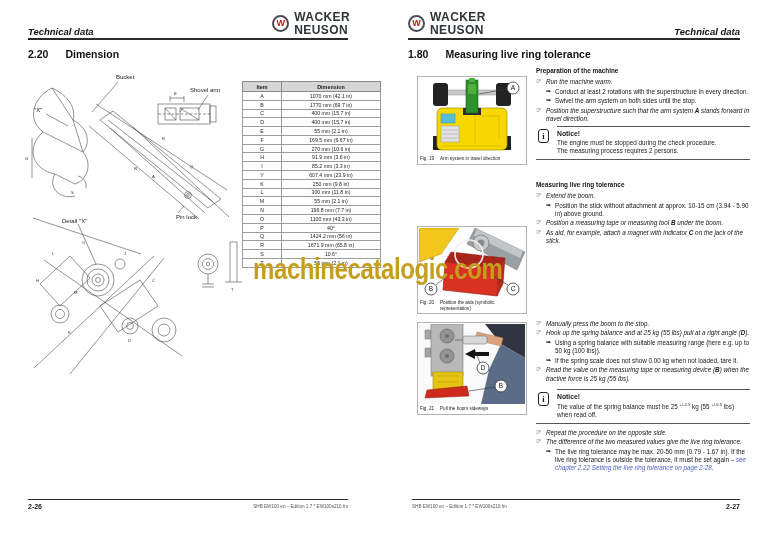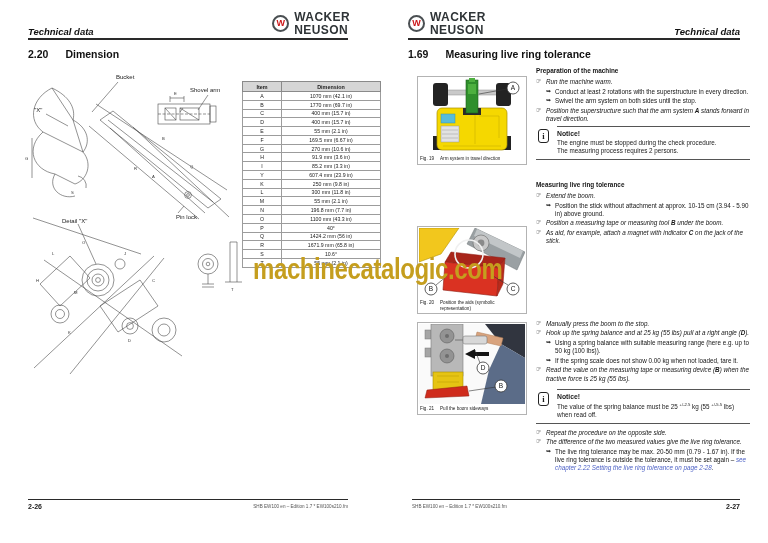--- a/index.html
+++ b/index.html
@@ -259,21 +259,21 @@
       </div>
     <div class="brand">
       <div>WACKER</div>
       <div>NEUSON</div>
     </div>
   </div>
   <div class="head-title" style="right:28px;top:26px;">Technical data</div>
   <div class="headrule" style="left:24px;top:38px;width:332px;"></div>
 
   <div class="section-h" style="left:24px;top:48px;">
-    <span>1.69</span>
+    <span>1.80</span>
     <span>Measuring live ring tolerance</span>
   </div>
 
   <div class="fig" style="top:76px;">
     <svg width="106" height="76" viewBox="0 0 106 76">
       <rect x="14" y="58" width="11" height="14" fill="#222"></rect>
       <rect x="81" y="58" width="11" height="14" fill="#222"></rect>
       <rect x="20" y="12" width="66" height="5" fill="#c9c9c9" stroke="#8e8e8e" stroke-width="0.5"></rect>
       <rect x="14" y="5" rx="3" width="15" height="23" fill="#232323"></rect>
       <rect x="77" y="5" rx="3" width="15" height="23" fill="#232323"></rect>

